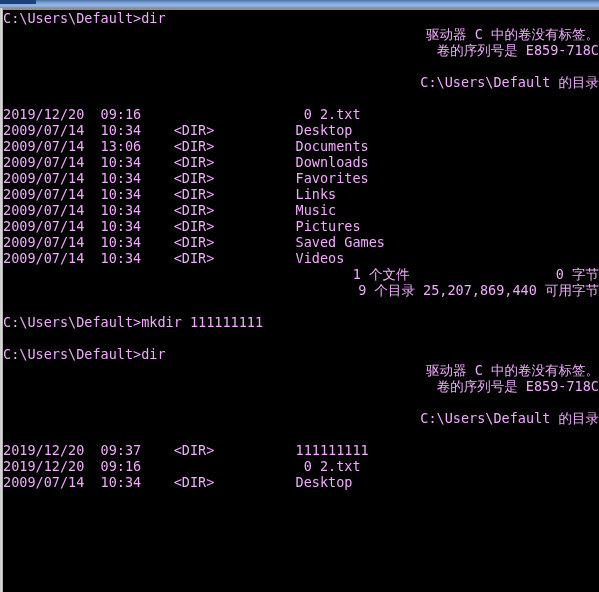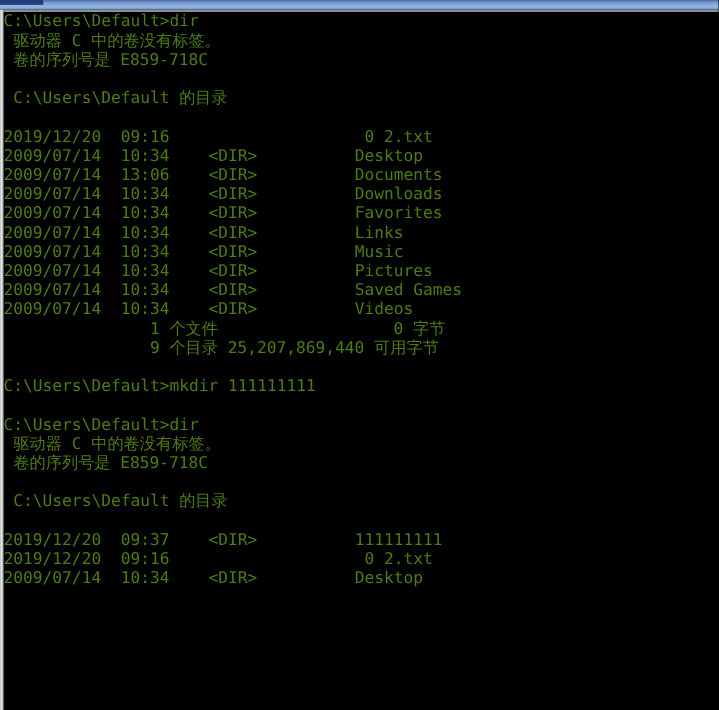--- a/index.html
+++ b/index.html
@@ -61,38 +61,39 @@
   }
 
   
   .console {
     position: absolute;
     left: 3px;
     top: 10px;
     width: 596px;
     height: 570px;
     background: #000000;
-    color: #4d7c0f;
+    color: #f0abfc;
     font-size: 13.5px;
     line-height: 16px;
     white-space: pre;
     overflow: hidden;
     z-index: 2;
   }
 
   .line {
     height: 16px;
     white-space: pre;
     font-family: "DejaVu Sans Mono", "Liberation Mono", monospace;
     letter-spacing: 0px;
   }
 
   
   .line.cjk {
     font-family: "DejaVu Sans Mono", "Liberation Mono", monospace;
+    text-align: right;
   }
 
   .line.blank {
     height: 16px;
   }
 </style>
 </head>
 <body>
 
 <div id="screen">

